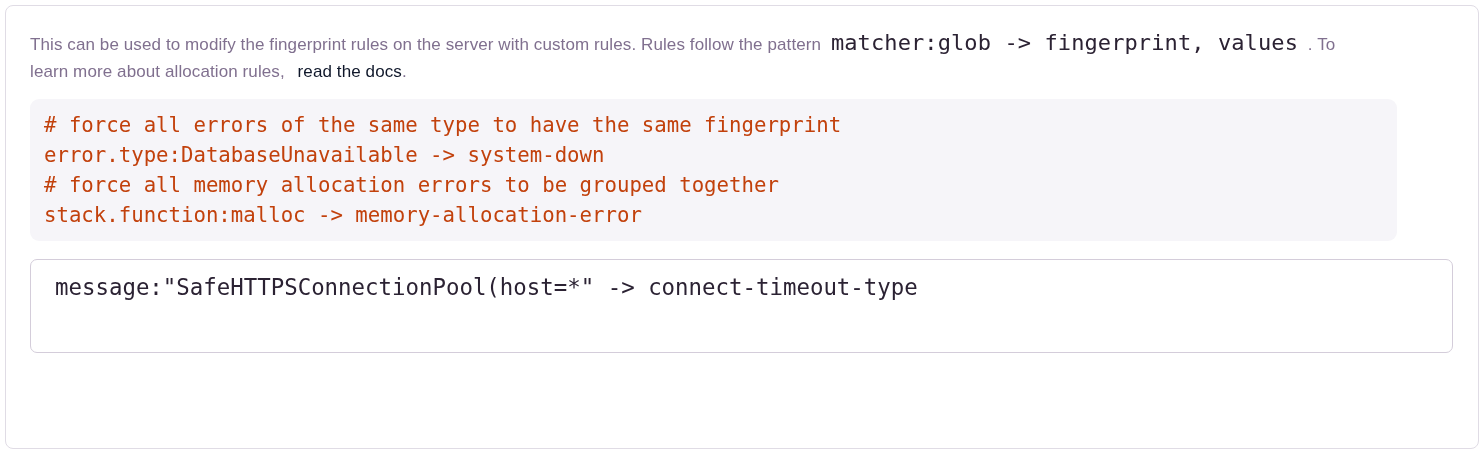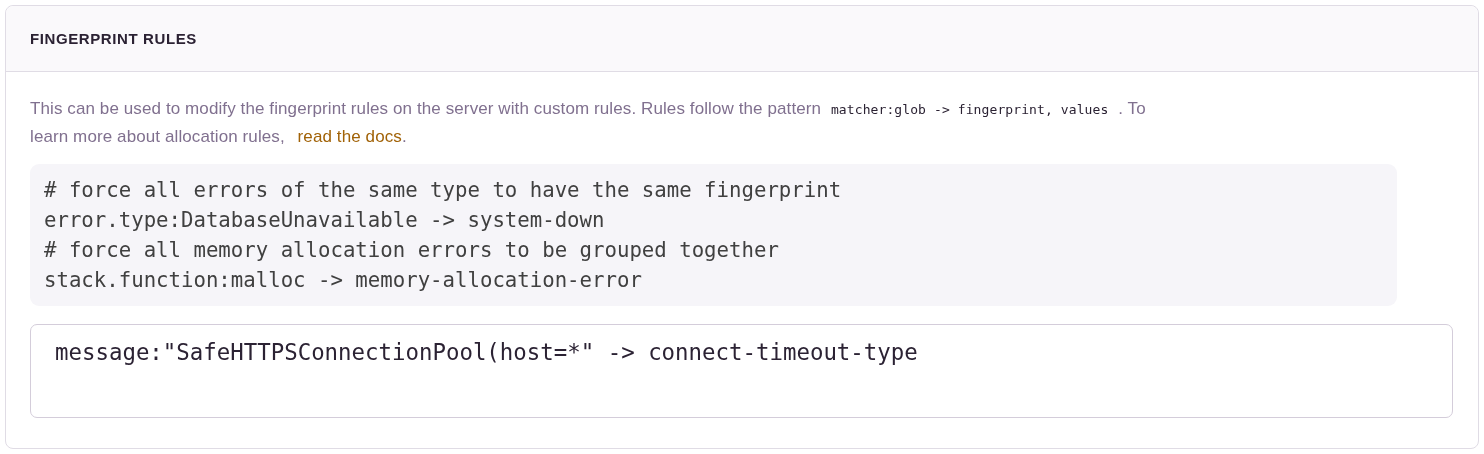--- a/index.html
+++ b/index.html
@@ -41,39 +41,39 @@
   }
   .description {
     margin: 0 0 14px 0;
     font-size: 17px;
     line-height: 27px;
     letter-spacing: 0.1px;
     color: #80708f;
   }
   .inline-code {
     font-family: "DejaVu Sans Mono", "Liberation Mono", monospace;
-    font-size: 13px;
+    font-size: 22px;
     color: #2b2233;
     padding: 0 5px;
   }
   .docs-link {
-    color: #a16207;
+    color: #0f172a;
     text-decoration: none;
     cursor: pointer;
     padding-left: 8px;
   }
   .code-example {
     margin: 0 56px 18px 0;
     padding: 11px 14px;
     background: #f6f5f9;
     border-radius: 9px;
     font-family: "DejaVu Sans Mono", "Liberation Mono", monospace;
     font-size: 20.7px;
     line-height: 30px;
-    color: #404040;
+    color: #c2410c;
     white-space: pre;
     overflow: hidden;
   }
   .rules-input {
     display: block;
     width: 1423px;
     height: 94px;
     padding: 13px 13px 13px 24px;
     background: #ffffff;
     border: 1px solid #d4cdda;
@@ -85,23 +85,20 @@
     resize: none;
     outline: none;
     white-space: pre;
     overflow: hidden;
   }
 </style>
 </head>
 <body>
 
 <div class="panel">
-  <div class="panel-header">
-    <span class="panel-title">FINGERPRINT RULES</span>
-  </div>
   <div class="panel-body">
     <p class="description"><span>This can be used to modify the fingerprint rules on the server with custom rules. Rules follow the pattern</span> <code class="inline-code">matcher:glob -&gt; fingerprint, values</code> <span>. To</span><br><span>learn more about allocation rules,</span> <a class="docs-link" href="#">read the docs</a><span>.</span></p>
 
     <pre class="code-example"># force all errors of the same type to have the same fingerprint
 error.type:DatabaseUnavailable -&gt; system-down
 # force all memory allocation errors to be grouped together
 stack.function:malloc -&gt; memory-allocation-error</pre>
 
     <textarea class="rules-input" spellcheck="false" style="">message:"SafeHTTPSConnectionPool(host=*" -&gt; connect-timeout-type</textarea>
   </div>

